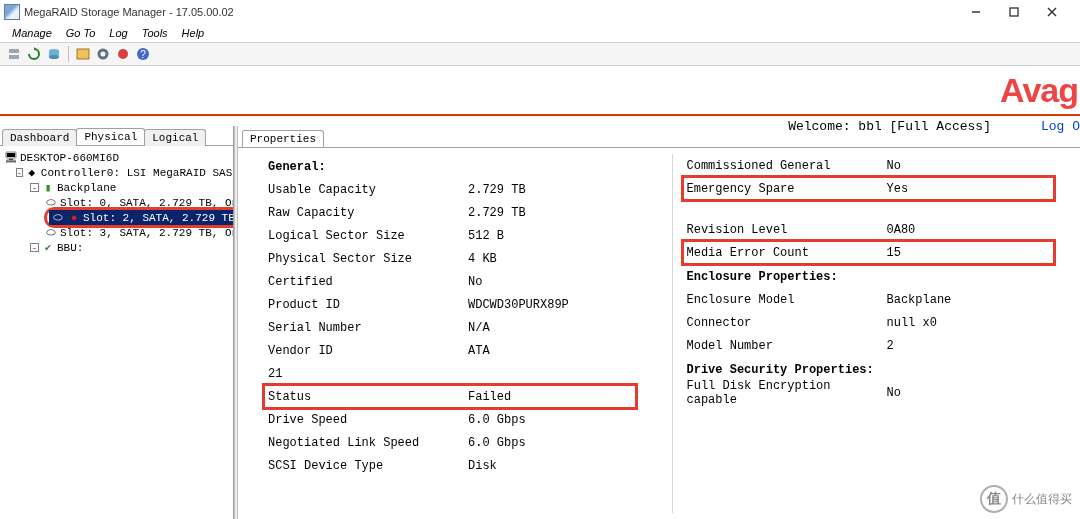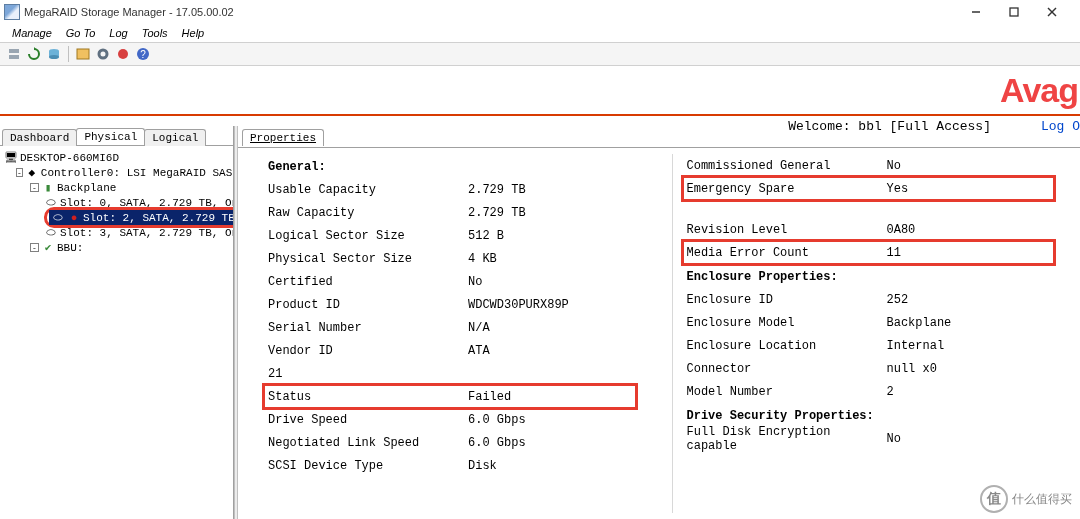--- a/index.html
+++ b/index.html
@@ -115,22 +115,22 @@
   .indent2 { padding-left:28px;}
   .indent3 { padding-left:42px;}
   .expander { width:9px; height:9px; border:1px solid #808080; display:inline-flex; align-items:center; justify-content:center; font-size:8px; line-height:1; margin-right:2px;}
 
   .highlight-box { border:3px solid #e63b2e; border-radius:10px; padding:0 2px; display:inline-flex; align-items:center;}
 
   
   .right-panel { flex:1; display:flex; flex-direction:column; }
   .splitter { width:4px; background:#ececec; border-left:1px solid #c0c0c0; border-right:1px solid #c0c0c0;}
   .subtab-row {
-    display:flex; align-items:center; height:22px;
-    padding:2px 16px 0 4px; border-bottom:1px solid #a0a0a0;text-decoration:underline;
+    display:flex; align-items:flex-end; height:22px;
+    padding:2px 16px 0 4px; border-bottom:1px solid #a0a0a0;
   }
 
   .props {
     flex:1; overflow:auto;
     font-family:"SimSun","Courier New",monospace; font-size:12px;
     padding:6px 4px 6px 30px;
     display:flex;
   }
   .col { flex:1; }
   .col-sep { width:1px; background:#d8d8d8; margin:0 14px;}
@@ -377,36 +377,28 @@
             </div>
           </div>
         <div style="height:18px;"></div>
         <div id="props-right-mid">
             <div class="prow">
               <div class="plabel">Revision Level</div>
               <div class="pval">0A80</div>
             </div>
             <div class="prow hl">
               <div class="plabel">Media Error Count</div>
-              <div class="pval">11</div>
+              <div class="pval">15</div>
             </div>
           </div>
         <div class="section-h">Enclosure Properties:</div>
         <div id="props-enc">
             <div class="prow">
-              <div class="plabel">Enclosure ID</div>
-              <div class="pval">252</div>
-            </div>
-            <div class="prow">
               <div class="plabel">Enclosure Model</div>
               <div class="pval">Backplane</div>
-            </div>
-            <div class="prow">
-              <div class="plabel">Enclosure Location</div>
-              <div class="pval">Internal</div>
             </div>
             <div class="prow">
               <div class="plabel">Connector</div>
               <div class="pval">null x0</div>
             </div>
             <div class="prow">
               <div class="plabel">Model Number</div>
               <div class="pval">2</div>
             </div>
           </div>

